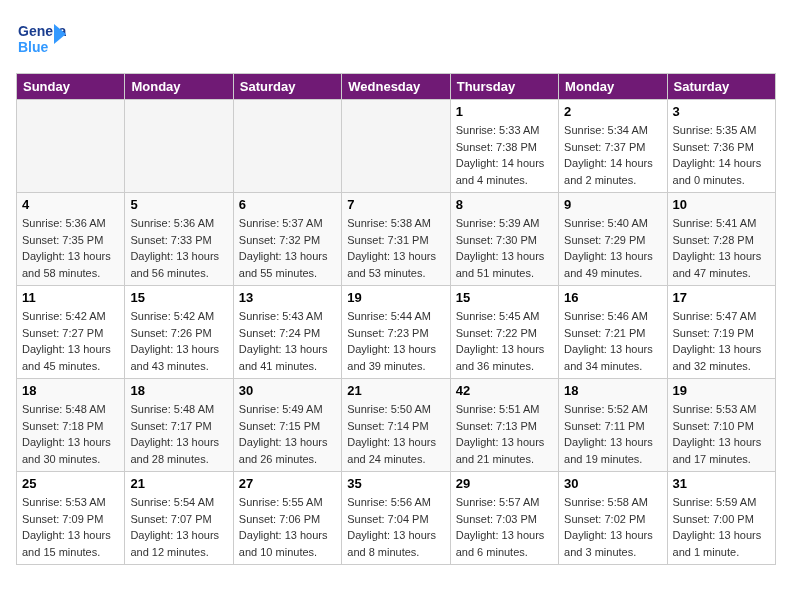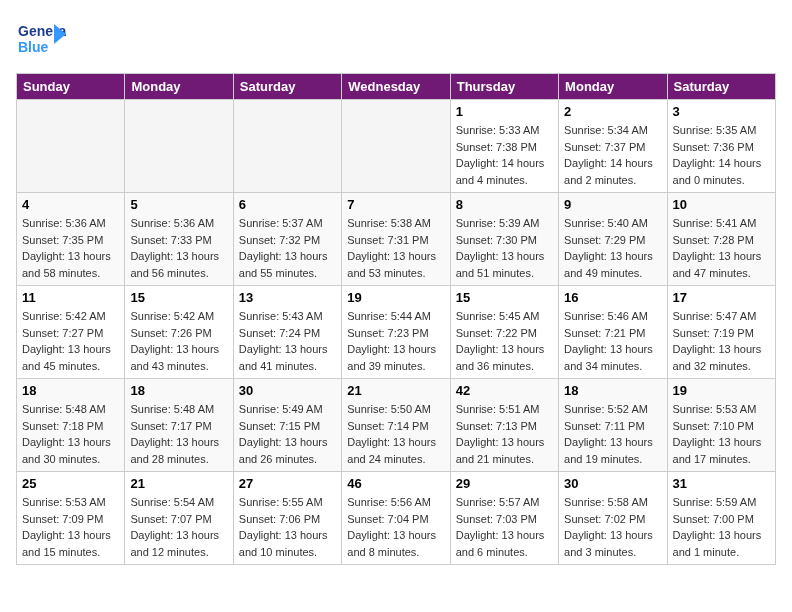--- a/index.html
+++ b/index.html
@@ -216,21 +216,21 @@
         </td>
         <td>
           <span class="day-num">21</span>
           <div class="day-info">Sunrise: 5:54 AM<br>Sunset: 7:07 PM<br>Daylight: 13 hours<br>and 12 minutes.</div>
         </td>
         <td>
           <span class="day-num">27</span>
           <div class="day-info">Sunrise: 5:55 AM<br>Sunset: 7:06 PM<br>Daylight: 13 hours<br>and 10 minutes.</div>
         </td>
         <td>
-          <span class="day-num">46</span>
+          <span class="day-num">35</span>
           <div class="day-info">Sunrise: 5:56 AM<br>Sunset: 7:04 PM<br>Daylight: 13 hours<br>and 8 minutes.</div>
         </td>
         <td>
           <span class="day-num">29</span>
           <div class="day-info">Sunrise: 5:57 AM<br>Sunset: 7:03 PM<br>Daylight: 13 hours<br>and 6 minutes.</div>
         </td>
         <td>
           <span class="day-num">30</span>
           <div class="day-info">Sunrise: 5:58 AM<br>Sunset: 7:02 PM<br>Daylight: 13 hours<br>and 3 minutes.</div>
         </td>

